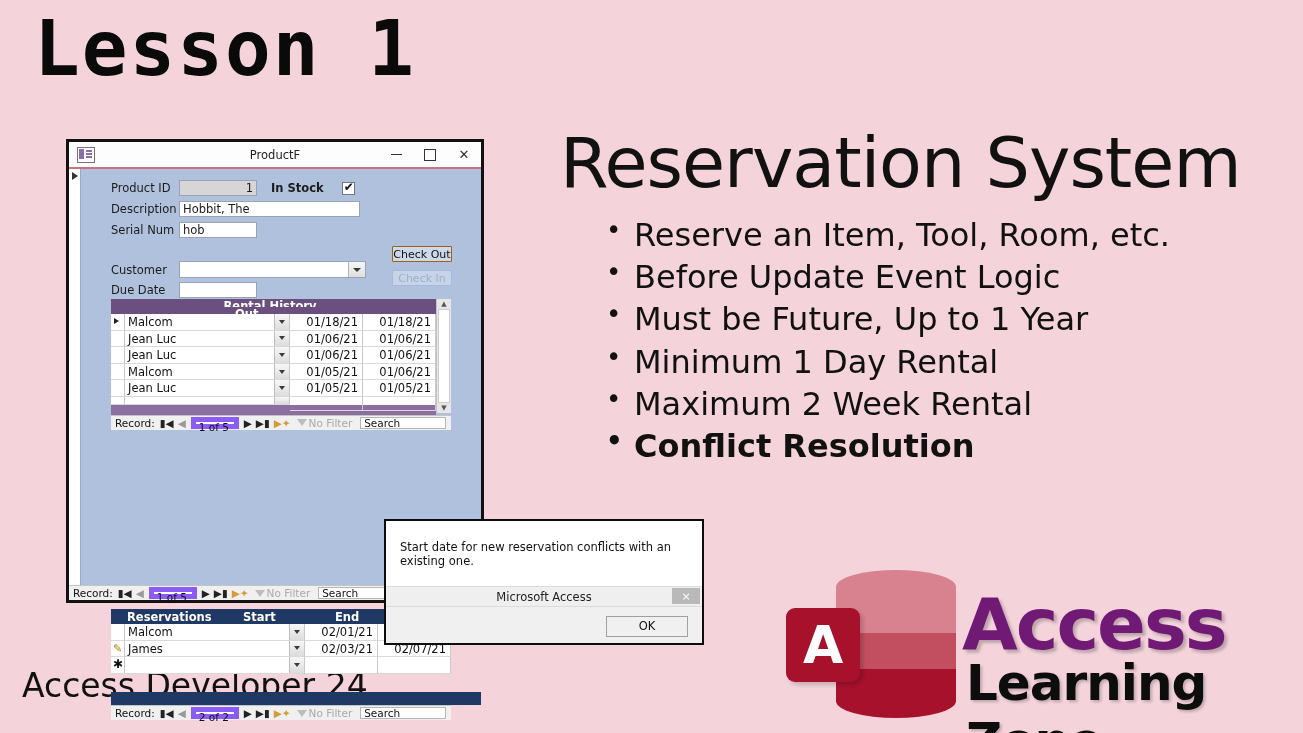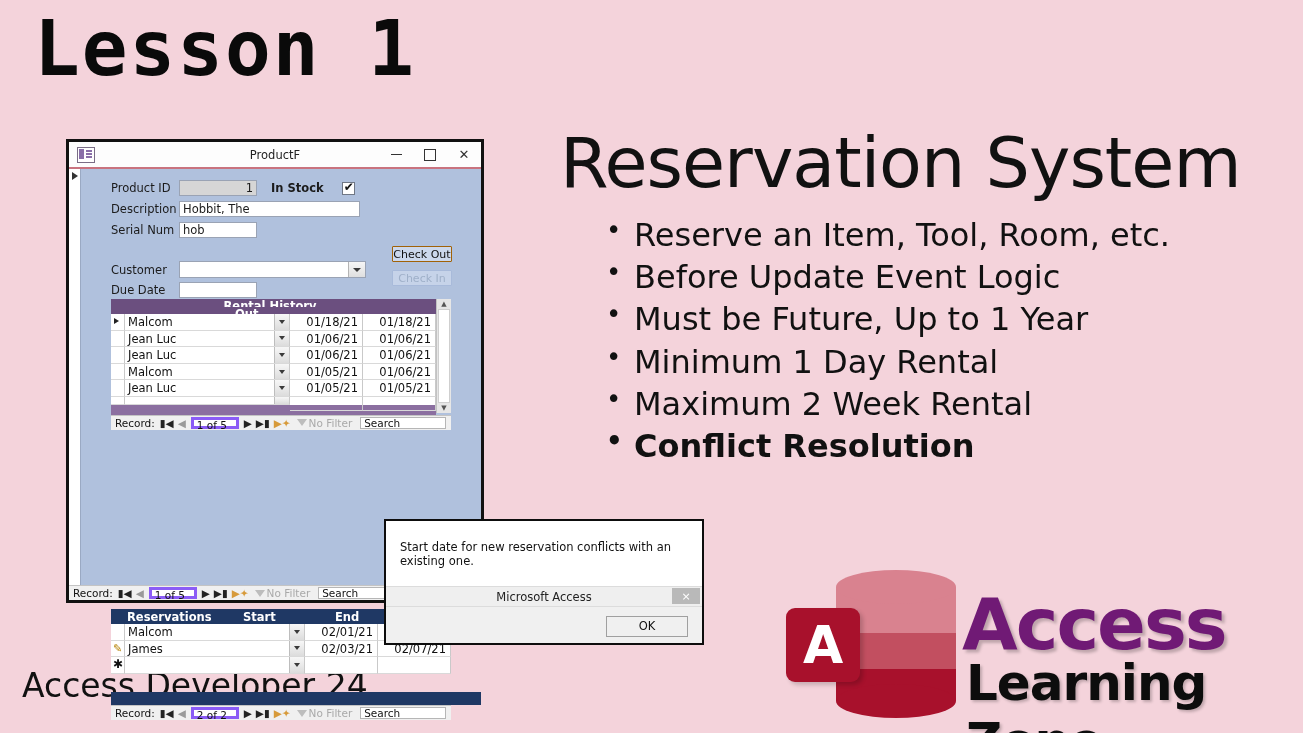--- a/index.html
+++ b/index.html
@@ -192,21 +192,21 @@
   .navbar{
     display:flex; align-items:center; height:15px;
     font-size:10.5px; color:#111; background:#f0f0f0;
     border-top:1px solid #c4c4c4; box-sizing:border-box;
   }
   .navbar .lbl{ padding:0 3px 0 4px; white-space:nowrap; }
   .navbar .nbtn{ padding:0 2px; color:#222; }
   .navbar .nbtn.dim{ color:#9a9a9a; }
   .navbar .newrec{ color:#d79a3a; padding:0 2px; }
   .navbar .posbox{
-    background:#fff; border:3px solid #8b5cf6; height:12px;
+    background:#fff; border:5px solid #8b5cf6; height:12px;
     min-width:48px; padding:0 3px; line-height:11px; margin:0 3px;
     box-sizing:border-box;
   }
   .navbar .filt{ color:#a9a9a9; padding:0 4px; display:flex; align-items:center; gap:2px; }
   .navbar .srch{
     background:#fff; border:1px solid #b6b6b6; height:12px;
     padding:0 3px; line-height:11px; margin-left:4px; width:86px;
     box-sizing:border-box;
   }
   .funnel{

